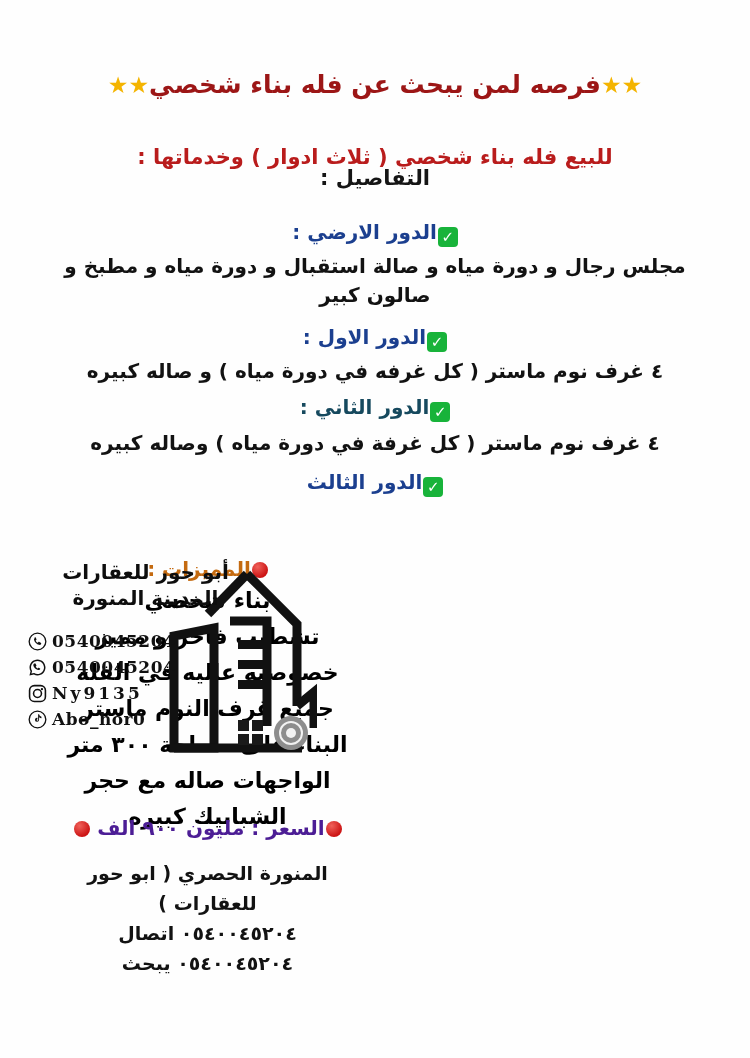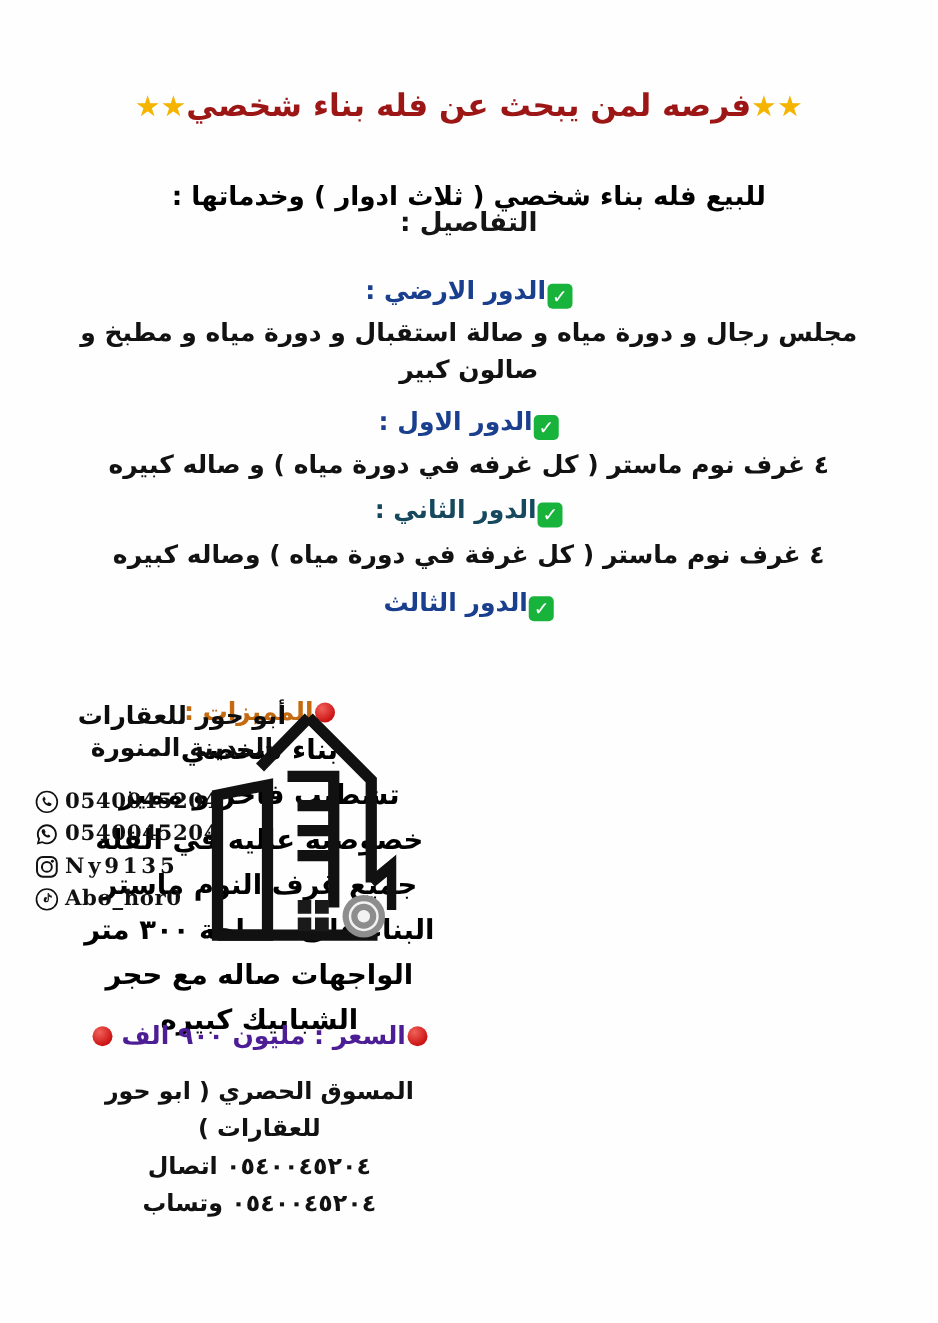--- a/index.html
+++ b/index.html
@@ -37,21 +37,21 @@
 
   
   .ad-subtitle {
     position: absolute;
     top: 145px;
     right: 55px;
     left: 55px;
     text-align: center;
     font-size: 21px;
     font-weight: bold;
-    color: #000000;
+    color: #b91c1c;
     white-space: nowrap;
   }
 
   .details-label {
     position: absolute;
     top: 166px;
     right: 55px;
     left: 55px;
     text-align: center;
     font-size: 21px;
@@ -255,23 +255,23 @@
       <div>البناء على مساحة ٣٠٠ متر</div>
       <div>الواجهات صاله مع حجر</div>
       <div>الشبابيك كبيره</div>
     </div>
 
   <div class="price-line" style="color: #4c1d95;">
     <span class="reddot"></span><span>السعر : مليون ٩٠٠ الف</span> <span class="reddot"></span>
   </div>
 
   <div class="contact-block">
-    <div>المسوق الحصري ( ابو حور للعقارات )</div>
+    <div>المنورة الحصري ( ابو حور للعقارات )</div>
     <div><span>٠٥٤٠٠٤٥٢٠٤</span> <span>اتصال</span></div>
-    <div><span>٠٥٤٠٠٤٥٢٠٤</span> <span>وتساب</span></div>
+    <div><span>٠٥٤٠٠٤٥٢٠٤</span> <span>يبحث</span></div>
   </div>
 
   <div class="logo">
 
     <div class="logo-title">
       <div>أبو حور للعقارات</div>
       <div>المدينة المنورة</div>
     </div>
 
     <svg class="logo-building" width="165" height="195" viewBox="0 0 165 195">

